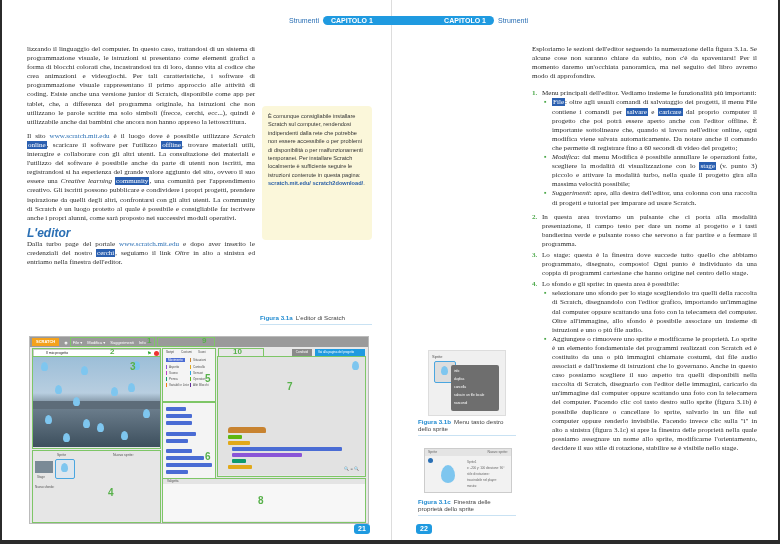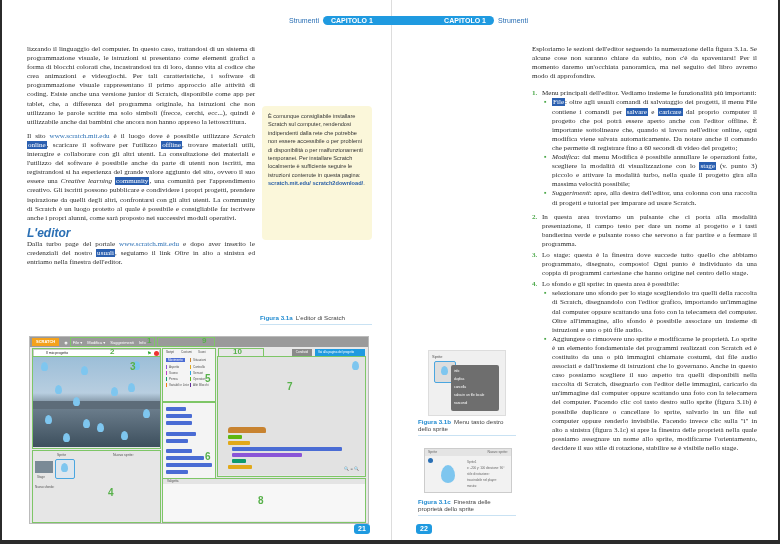--- a/index.html
+++ b/index.html
@@ -91,21 +91,21 @@
     <span class="rh-text">Strumenti</span>
   </div>
 
   <div class="body-text col-left">
     <p>lizzando il linguaggio del computer. In questo caso, trattandosi di un sistema di programmazione visuale, le istruzioni si presentano come elementi grafici a forma di blocchi colorati che, incastrandosi tra di loro, danno vita al codice che crea animazioni e videogiochi. Per tali caratteristiche, i software di programmazione visuale rappresentano il primo approccio alle attività di coding. Esiste anche una versione junior di Scratch, disponibile come app per tablet, che, a differenza del programma originale, ha istruzioni che non utilizzano le parole scritte ma solo simboli (frecce, cerchi, ecc...), quindi è utilizzabile anche dai bambini che ancora non hanno appreso la lettoscrittura.</p>
     <p>
       <span>Il sito </span><span class="link">www.scratch.mit.edu</span><span> è il luogo dove è possibile utilizzare </span><em>Scratch</em> <span class="hl">online</span><span>, scaricare il software per l'utilizzo </span><span class="hl">offline</span><span>, trovare materiali utili, interagire e collaborare con gli altri utenti. La consultazione dei materiali e l'utilizzo del software è possibile anche da parte di utenti non iscritti, ma registrandosi si ha esperienza del grande valore aggiunto del sito, ovvero il suo essere una </span><em>Creative learning</em> <span class="hl">community</span><span>, una comunità per l'apprendimento creativo. Gli iscritti possono pubblicare e condividere i propri progetti, prendere ispirazione da quelli degli altri, confrontarsi con gli altri utenti. La community di Scratch è un luogo protetto al quale è possibile e consigliabile far iscrivere anche i propri alunni, come sarà proposto nei successivi moduli operativi.</span>
     </p>
     <div class="section-h">L'editor</div>
     <p>
-      <span>Dalla turbo page del portale </span><span class="link">www.scratch.mit.edu</span><span> e dopo aver inserito le credenziali del nostro </span><span class="hl">usuali</span><span>, seguiamo il link </span><em>Oltre</em><span> in alto a sinistra ed entriamo nella finestra dell'editor.</span>
+      <span>Dalla turbo page del portale </span><span class="link">www.scratch.mit.edu</span><span> e dopo aver inserito le credenziali del nostro </span><span class="hl">cerchi</span><span>, seguiamo il link </span><em>Oltre</em><span> in alto a sinistra ed entriamo nella finestra dell'editor.</span>
     </p>
   </div>
 
   <div class="note">
     <span>È comunque consigliabile installare Scratch sul computer, rendendosi indipendenti dalla rete che potrebbe non essere accessibile o per problemi di disponibilità o per malfunzionamenti temporanei. Per installare Scratch localmente è sufficiente seguire le istruzioni contenute in questa pagina: </span><span class="link">scratch.mit.edu/ scratch2download/</span><span>.</span>
   </div>
 
   <div class="fig-caption" style="left:258px; top:314px; width:112px;">
     <span class="fig-num">Figura 3.1a</span><span>L'editor di Scratch</span>
   </div>

